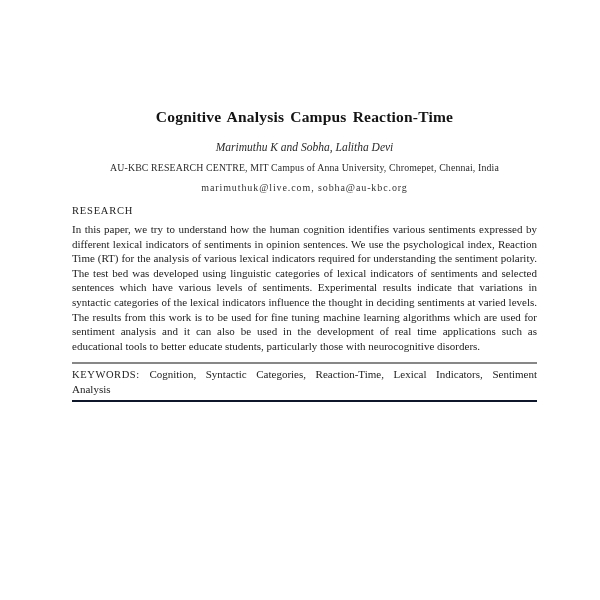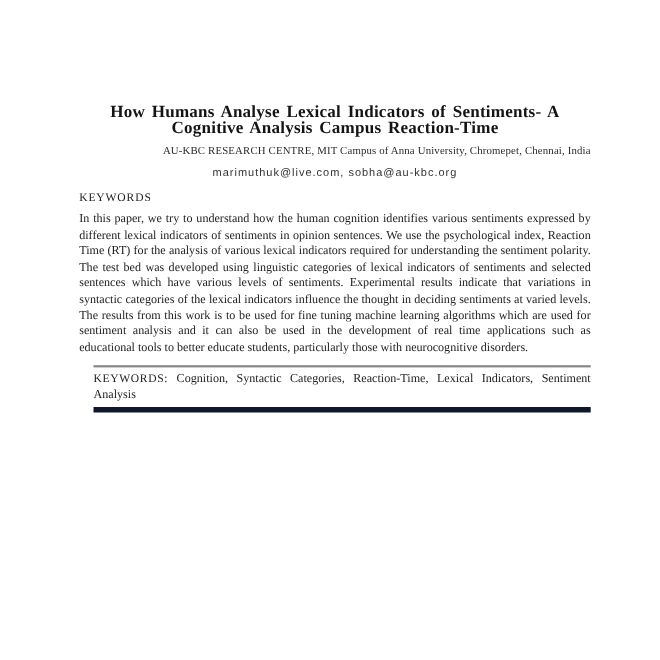--- a/index.html
+++ b/index.html
@@ -37,31 +37,31 @@
     font-size: 11.5px;
     line-height: 14px;
     font-style: italic;
     text-align: center;
     color: #2a2a2a;
   }
   .affiliation {
     margin-top: 8px;
     font-size: 9.8px;
     line-height: 12px;
-    text-align: right;
+    text-align: center;
     color: #2a2a2a;
     letter-spacing: 0.15px;
     font-family: Liberation Serif, serif;
   }
   .emails {
     margin-top: 8px;
     font-size: 10px;
     line-height: 12px;
     text-align: center;
-    font-family: Liberation Sans, sans-serif;
+    font-family: Liberation Serif, serif;
     letter-spacing: 0.9px;
     color: #333333;
   }
   .abstract-heading {
     margin-top: 11px;
     font-size: 10.5px;
     line-height: 12px;
     letter-spacing: 0.8px;
     color: #222222;
   }
@@ -69,47 +69,47 @@
     margin: 5px 0 0 0;
     font-size: 11px;
     line-height: 14.6px;
     text-align: justify;
     color: #222222;
     font-family: Liberation Serif, serif;
   }
   .keywords-block {
     margin-top: 9px;
     border-top: 2px solid #878787;
-    border-bottom: 5px solid #0f172a;
+    border-bottom: 2px solid #0f172a;
     padding: 3px 0 4px 0;
     font-size: 11px;
     line-height: 14px;
     text-align: justify;
     word-spacing: 3px;
     color: #222222;
-    margin-left: 13px;
   }
   .keywords-label {
     letter-spacing: 0.6px;
     font-size: 10.5px;
   }
 </style>
 </head>
 <body>
 
 <div class="canvas">
   <div class="sheet">
 
-    <h1 class="title"><span>How Humans Analyse Lexical Indicators of Sentiments- A</span><br><span>Cognitive Analysis Campus Reaction-Time</span></h1>
+    <h1 class="title"><br><span>Cognitive Analysis Campus Reaction-Time</span></h1>
 
+    <div class="authors">Marimuthu K and Sobha, Lalitha Devi</div>
 
     <div class="affiliation">AU-KBC RESEARCH CENTRE, MIT Campus of Anna University, Chromepet, Chennai, India</div>
 
     <div class="emails">marimuthuk@live.com, sobha@au-kbc.org</div>
 
-    <div class="abstract-heading">KEYWORDS</div>
+    <div class="abstract-heading">RESEARCH</div>
 
     <p class="abstract-body">In this paper, we try to understand how the human cognition identifies various sentiments expressed by different lexical indicators of sentiments in opinion sentences. We use the psychological index, Reaction Time (RT) for the analysis of various lexical indicators required for understanding the sentiment polarity. The test bed was developed using linguistic categories of lexical indicators of sentiments and selected sentences which have various levels of sentiments. Experimental results indicate that variations in syntactic categories of the lexical indicators influence the thought in deciding sentiments at varied levels. The results from this work is to be used for fine tuning machine learning algorithms which are used for sentiment analysis and it can also be used in the development of real time applications such as educational tools to better educate students, particularly those with neurocognitive disorders.</p>
 
     <div class="keywords-block"><span class="keywords-label">KEYWORDS:</span> <span>Cognition, Syntactic Categories, Reaction-Time, Lexical Indicators, Sentiment Analysis</span></div>
 
   </div>
 </div>
 
 </body></html>

